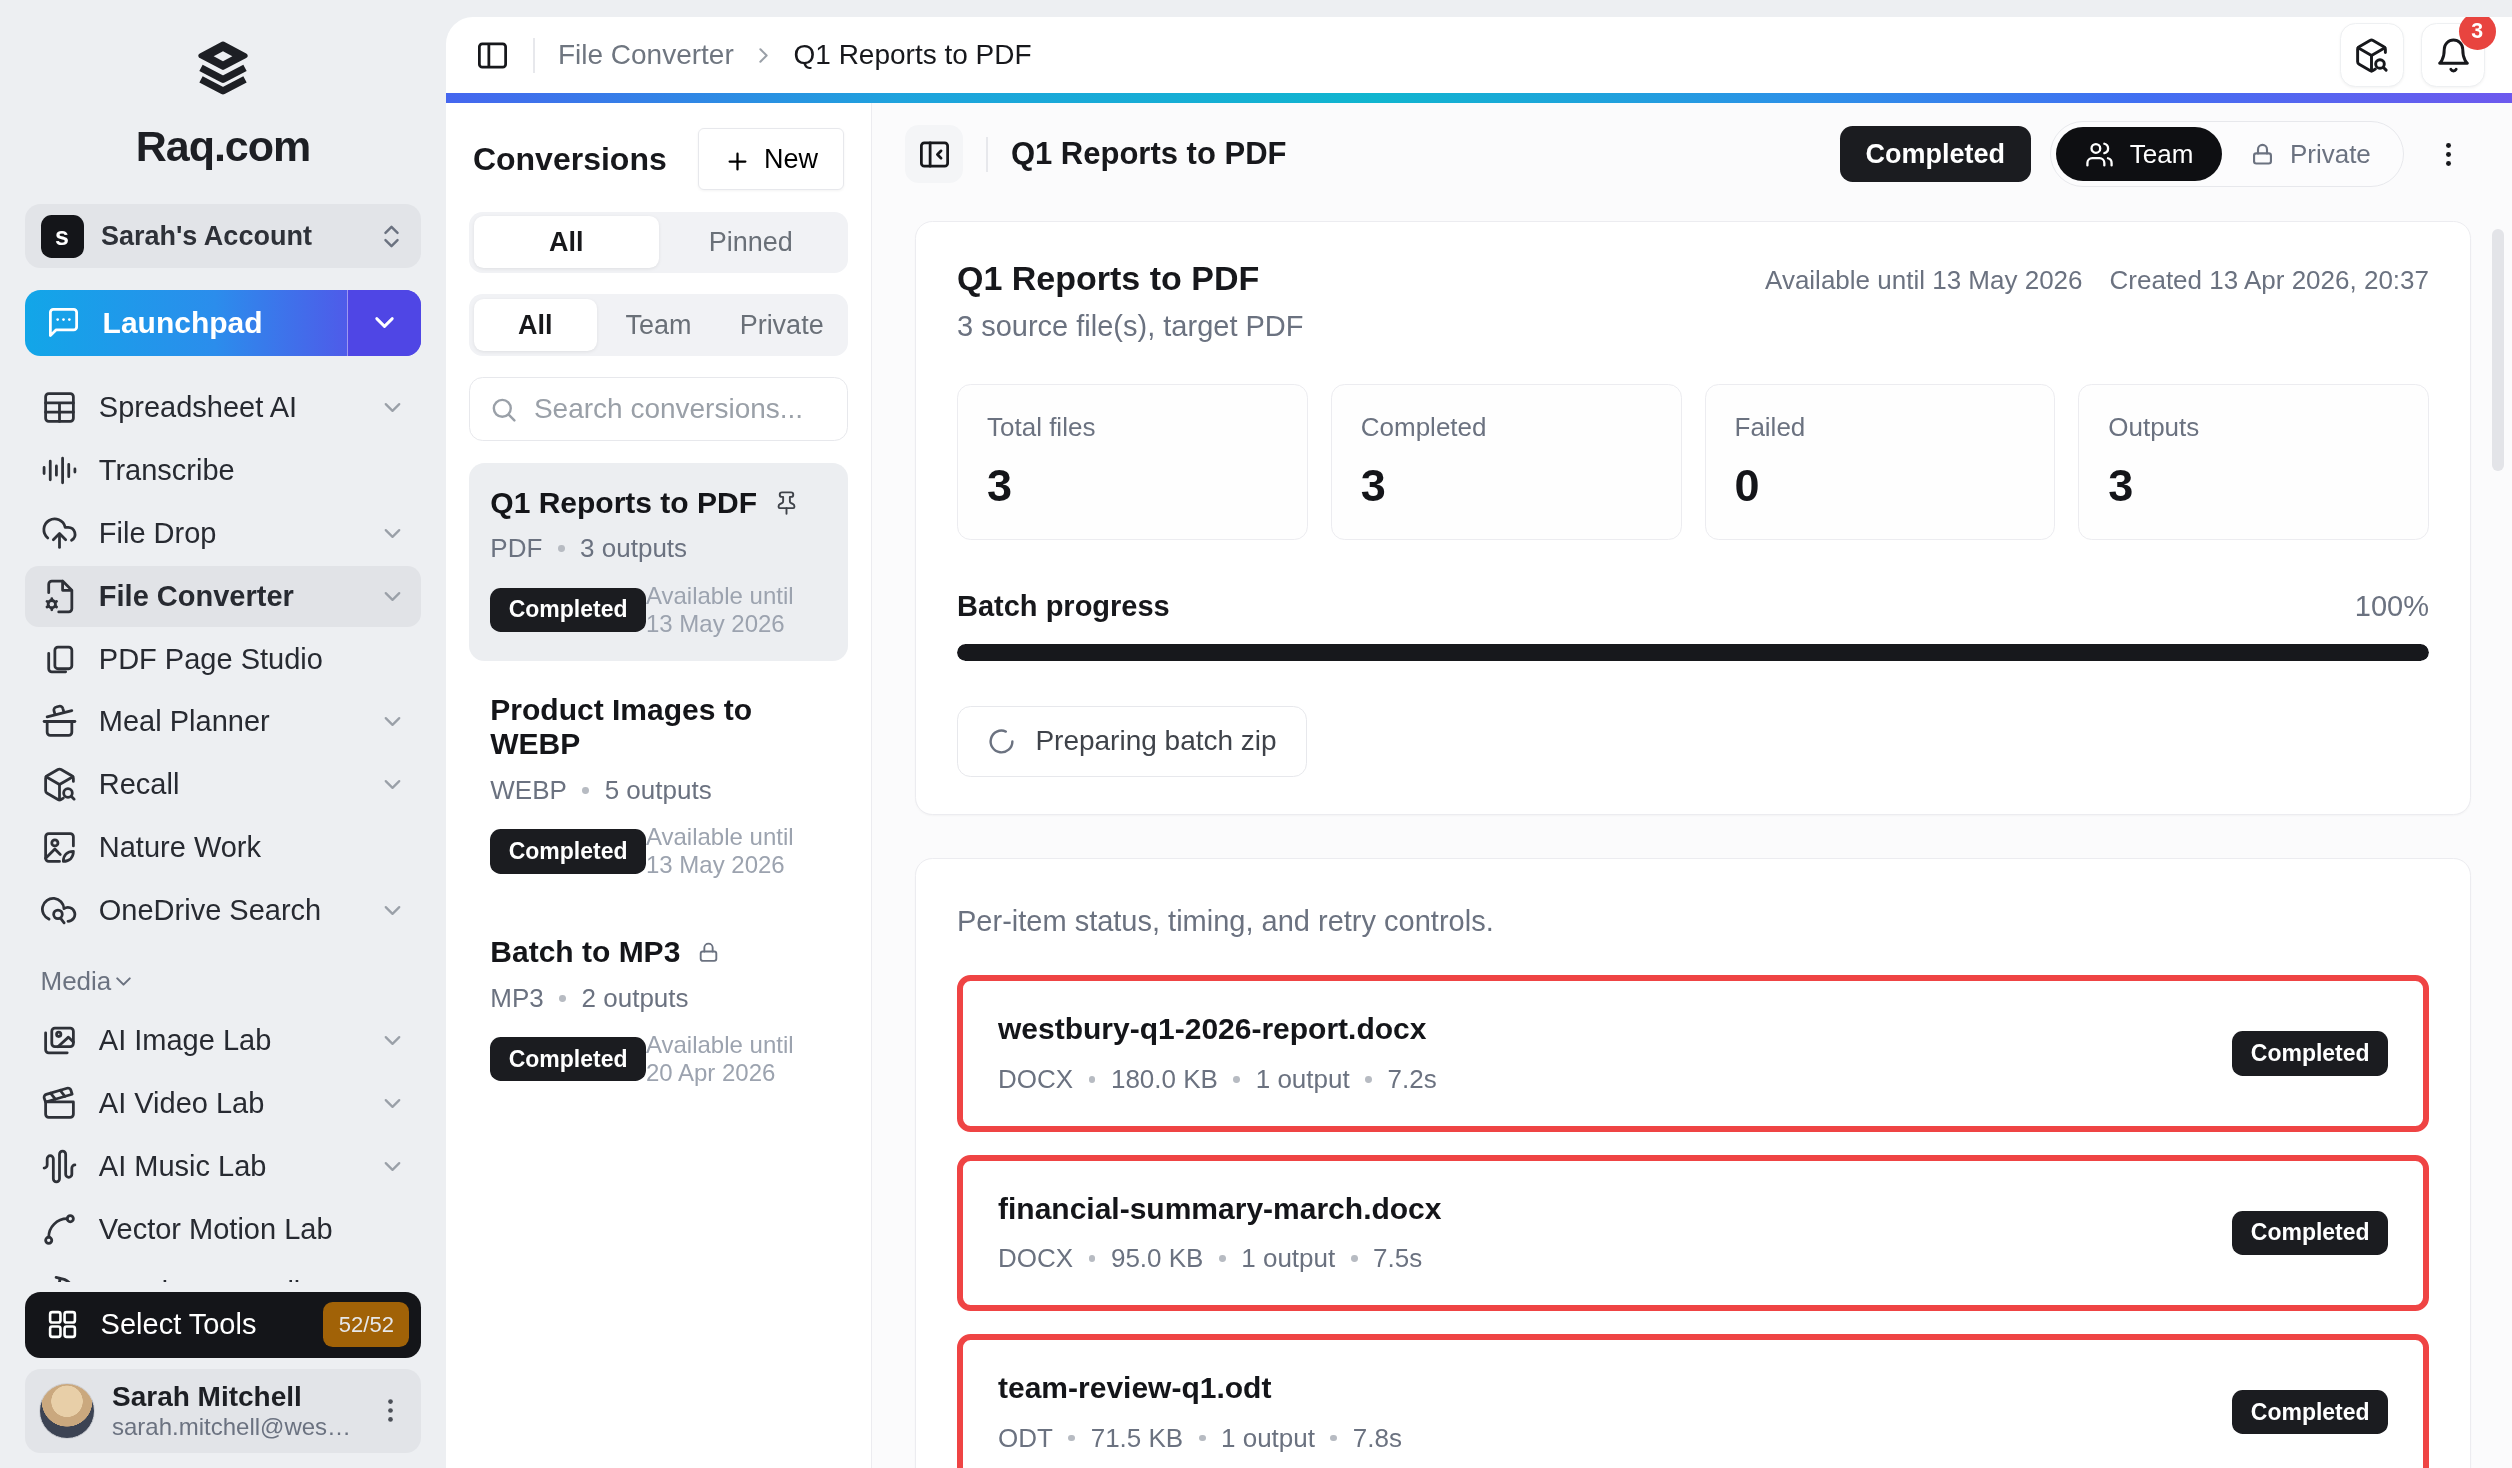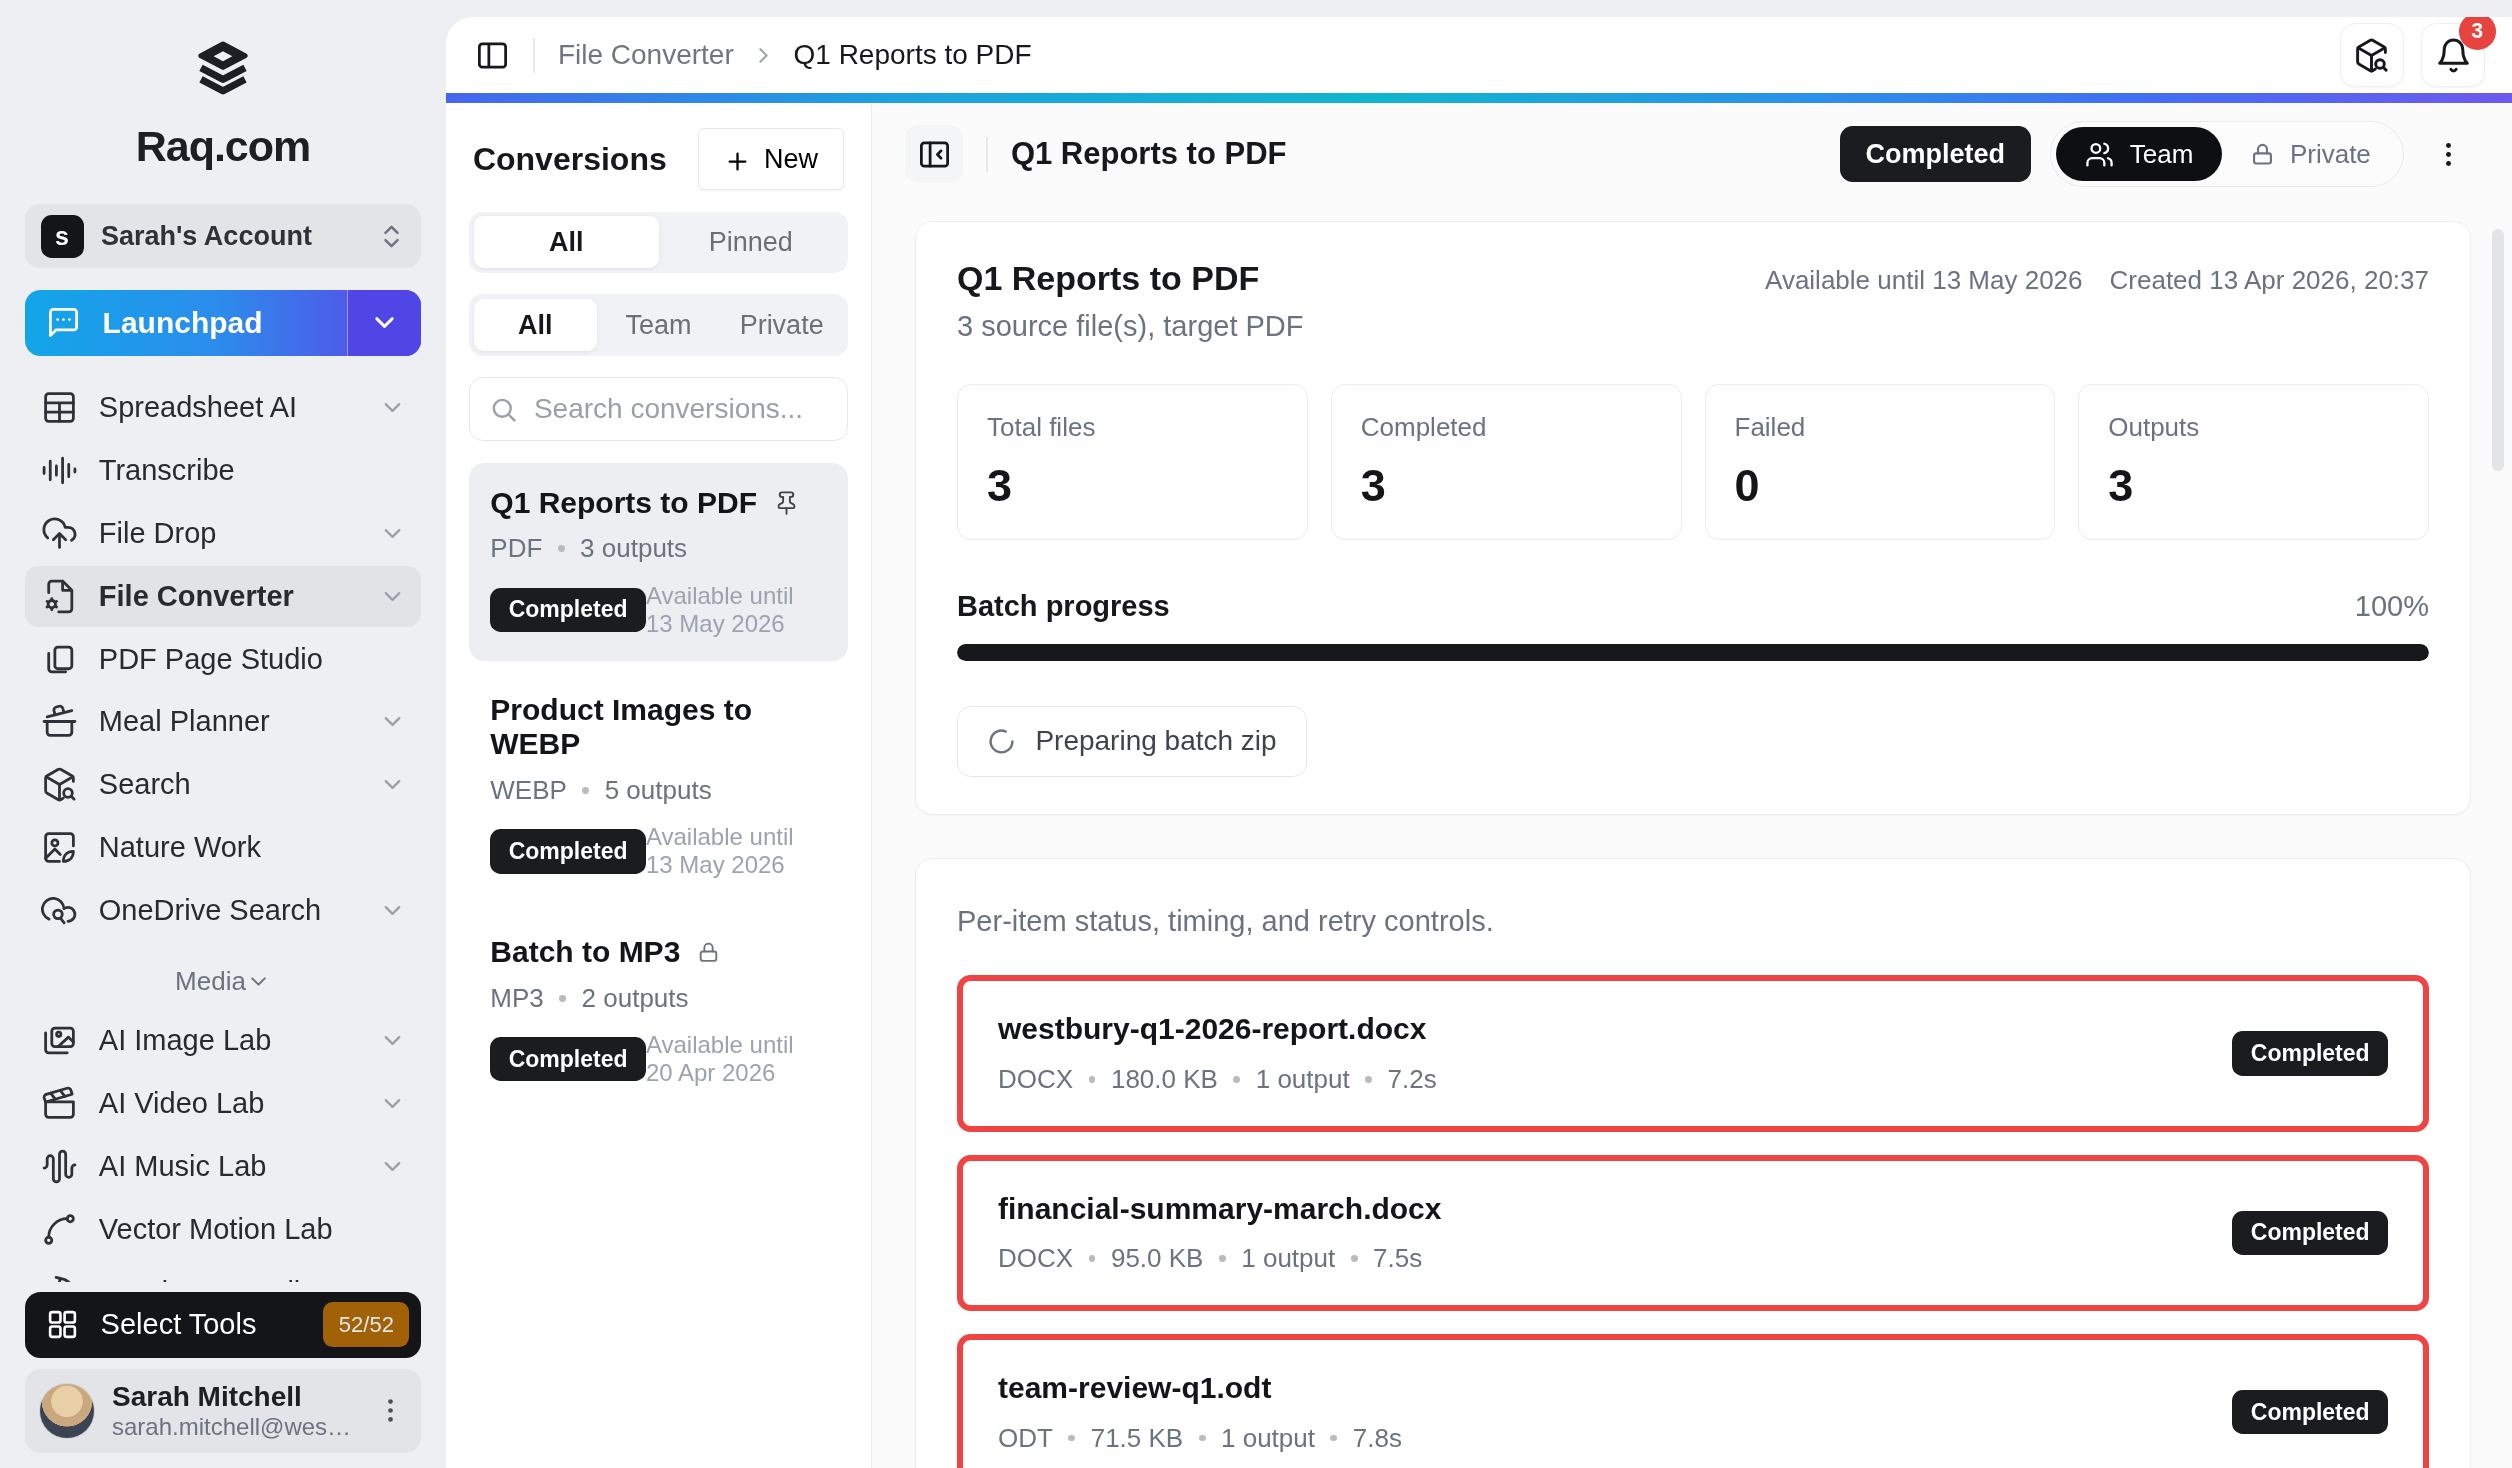--- a/index.html
+++ b/index.html
@@ -25,21 +25,21 @@
   .launchpad { height:66px; border-radius:15.5px; display:flex; overflow:hidden; color:#fff; margin-bottom:21.3px;
     background:linear-gradient(90deg,#12a6e8 0%,#2b8dec 48%,#4f5ae9 82%,#4f46e5 100%); cursor:pointer; }
   .launchpad-main { flex:1; display:flex; align-items:center; gap:21.3px; padding:0 21.3px; font-size:30px; font-weight:600; }
   .launchpad-caret { width:74px; display:flex; align-items:center; justify-content:center; background:#4f46e5; border-left:1.9px solid rgba(255,255,255,.45); }
 
   .nav { flex:1; display:flex; flex-direction:column; gap:1.9px; overflow:hidden; }
   .nav-item { height:61px; flex:none; border-radius:13.6px; display:flex; align-items:center; gap:21.3px; padding:0 15.5px; font-size:29px; color:#272a31; cursor:pointer; }
   .nav-item.active { background:#e1e3e7; font-weight:600; }
   .nav-icon { width:37px; height:37px; color:#2e3138; flex:none; }
   .nav-chev { margin-left:auto; color:#9aa0a8; }
-  .section-row { display:flex; align-items:center; justify-content:center; padding:23px 15.5px 11.6px; font-size:26px; color:#6b7280; }
+  .section-row { display:flex; align-items:center; justify-content:flex-start; padding:23px 15.5px 11.6px; font-size:26px; color:#6b7280; }
 
   .select-tools { height:66px; flex:none; background:#141519; border-radius:15.5px; color:#fff; display:flex; align-items:center; gap:21.3px; padding:0 11.6px 0 21.3px; margin:9.7px 0 11.6px; cursor:pointer; }
   .select-tools-label { font-size:29px; font-weight:500; }
   .select-count { margin-left:auto; background:#a16207; border-radius:9.7px; padding:9.7px 15.5px; font-size:22px; color:#e6e7ea; }
 
   .user-card { background:#e2e4e8; border-radius:15.5px; display:flex; align-items:center; gap:17.4px; padding:11.6px 13.6px; margin-bottom:15.5px; }
   .avatar { width:56px; height:56px; border-radius:50%; flex:none;
     background:radial-gradient(circle at 50% 32%, #e8cfa8 0 34%, #caa87e 35% 55%, #3c4353 56% 100%);
     border:1px solid #d0d2d7; }
   .user-text { min-width:0; }
@@ -253,21 +253,21 @@
       <div class="nav-item">
         <span class="nav-icon">
             <svg viewBox="0 0 24 24" width="37" height="37" fill="none" stroke="currentColor" stroke-width="1.8" stroke-linecap="round" stroke-linejoin="round">
               <path d="M21 10V8a2 2 0 0 0-1-1.7l-7-4a2 2 0 0 0-2 0l-7 4A2 2 0 0 0 3 8v8a2 2 0 0 0 1 1.7l7 4a2 2 0 0 0 2 0l1.5-.9"></path>
               <path d="m3.3 7 8.7 5 8.7-5"></path>
               <path d="M12 22V12"></path>
               <circle cx="17.5" cy="17.5" r="2.8"></circle>
               <path d="m21.5 21.5-1.9-1.9"></path>
             </svg>
           </span>
-        <span>Search</span>
+        <span>Recall</span>
         <span class="nav-chev">
             <svg viewBox="0 0 24 24" width="27" height="27" fill="none" stroke="currentColor" stroke-width="2" stroke-linecap="round" stroke-linejoin="round">
               <path d="m6 9 6 6 6-6"></path>
             </svg>
           </span>
       </div>
       <div class="nav-item">
         <span class="nav-icon">
             <svg viewBox="0 0 24 24" width="37" height="37" fill="none" stroke="currentColor" stroke-width="1.8" stroke-linecap="round" stroke-linejoin="round">
               <path d="M21 11V5a2 2 0 0 0-2-2H5a2 2 0 0 0-2 2v14a2 2 0 0 0 2 2h7"></path>

